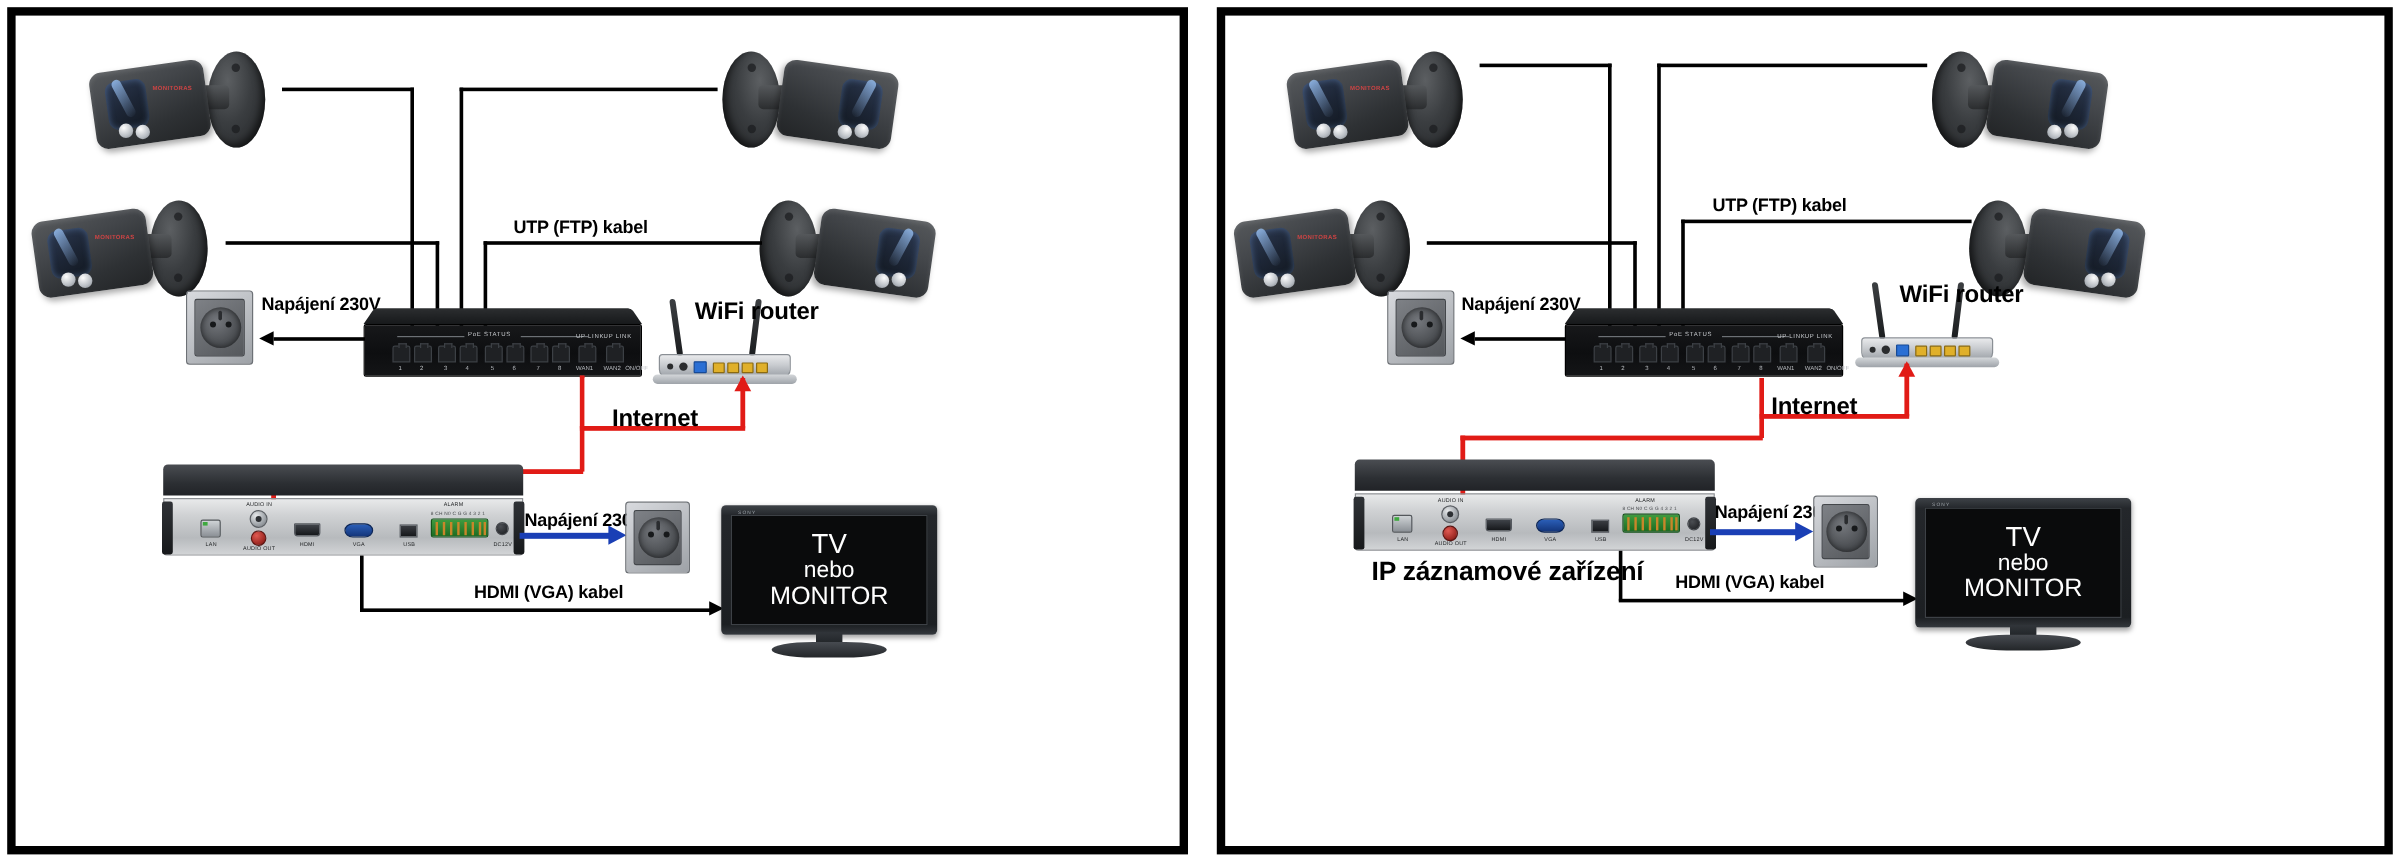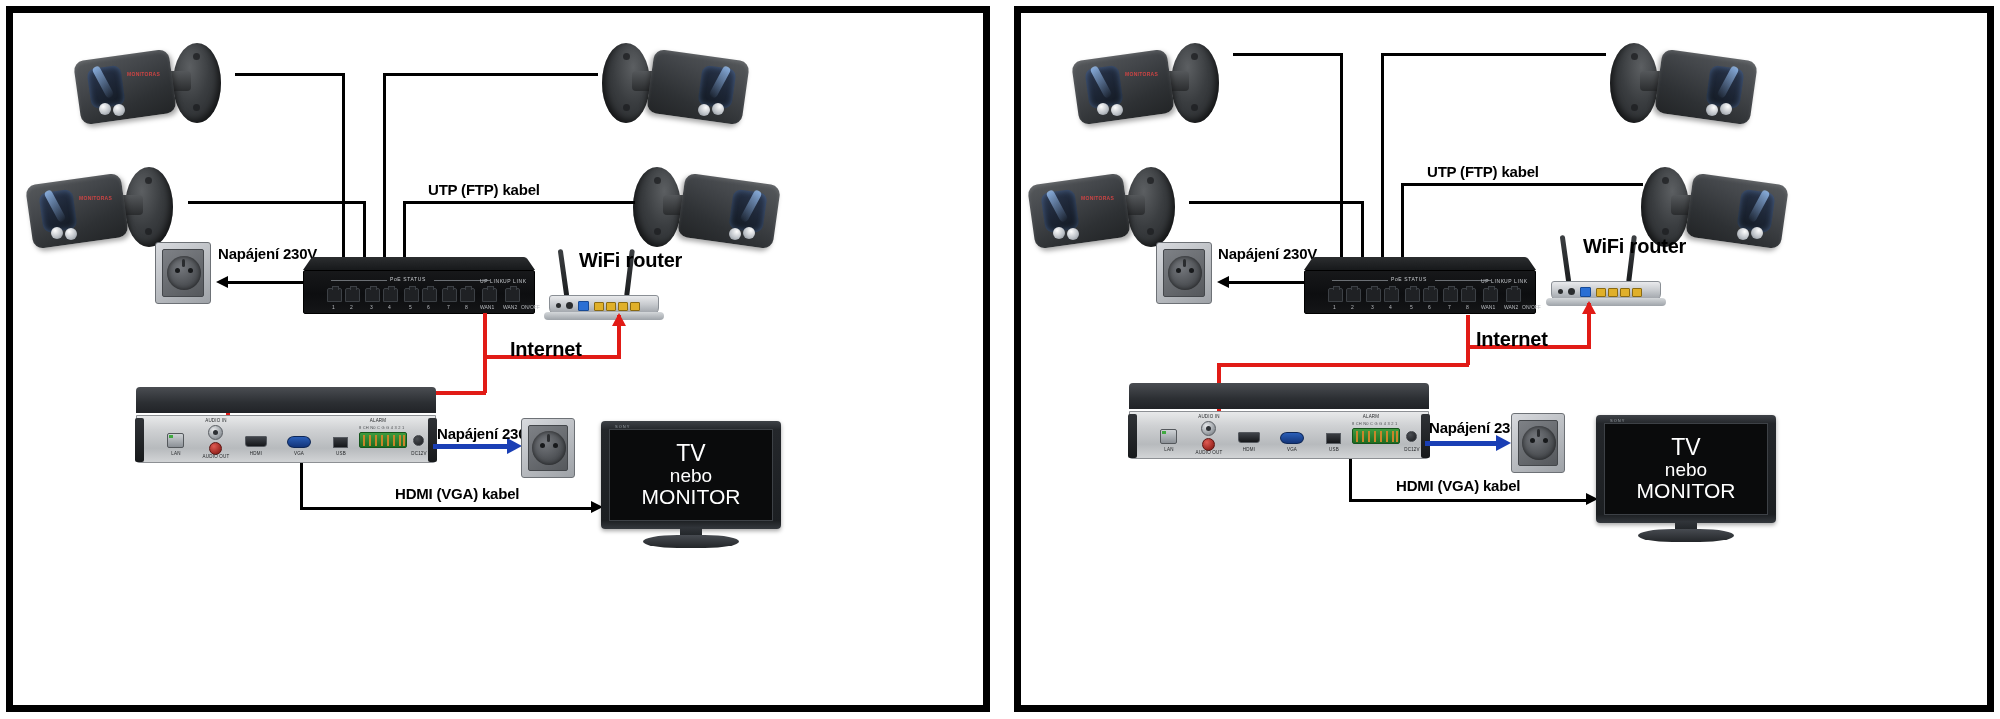--- a/index.html
+++ b/index.html
@@ -556,20 +556,21 @@
               <i style="left:21px"></i>
             <i style="left:27px"></i>
               <i style="left:33px"></i>
               <i style="left:39px"></i>
               <i style="left:43px"></i>
           </div>
           <div class="nvr-port nvr-pwr" style="position:absolute;left:276px;top:19px;"></div>
           <div class="nvr-ptxt" style="left:268px;top:35px;width:28px;">DC12V</div>
         </div>
       </div>
+      <div class="lbl huge" style="left:122px;top:450px;">IP záznamové zařízení</div>
 
       <div class="wire blue" style="left:404px;top:428px;width:72px;"></div>
       <div class="arrow right blue" style="left:475px;top:422px;"></div>
       <div class="lbl mid" style="left:408px;top:406px;">Napájení 230V</div>
 
       <div class="socket" style="left:490px;top:400px;width:54px;height:60px;">
         <div class="socket-in"></div>
         <div class="socket-round" style="left:10px;top:12px;width:34px;height:34px;"></div>
         <div class="socket-hole" style="left:18px;top:24px;"></div>
         <div class="socket-hole" style="left:31px;top:24px;"></div>

